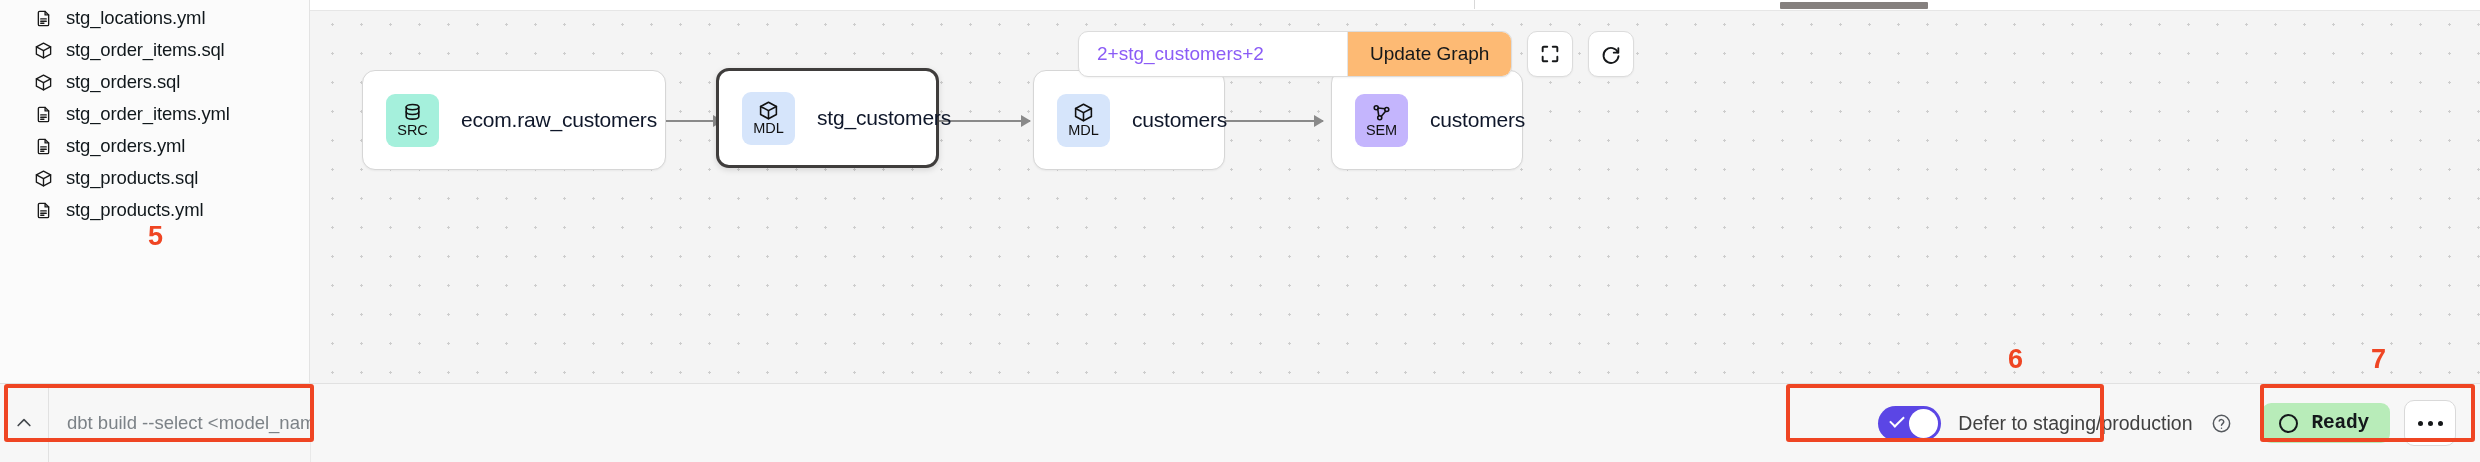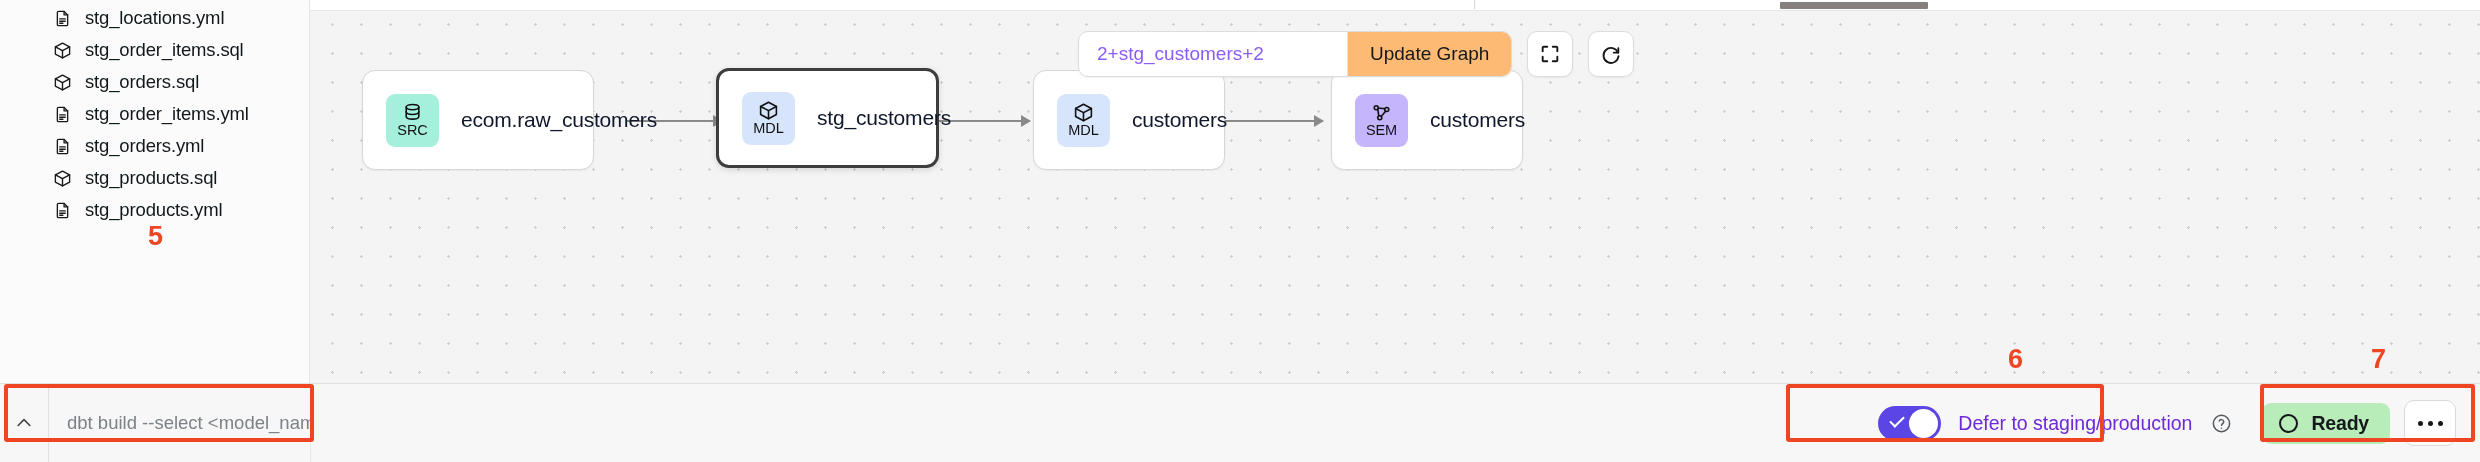--- a/index.html
+++ b/index.html
@@ -31,21 +31,21 @@
     height: 100%;
     background: #fbfbfb;
     border-right: 1px solid #e3e3e3;
     padding-top: 2px;
     flex: 0 0 310px;
   }
   .file-row {
     display: flex;
     align-items: center;
     height: 32px;
-    padding-left: 53px;
+    padding-left: 34px;
     gap: 13px;
     cursor: pointer;
   }
   .file-ico {
     width: 19px; height: 19px;
     flex: 0 0 19px;
     display: flex; align-items: center; justify-content: center;
     color: #1a1a1a;
   }
   .file-ico svg { width: 19px; height: 19px; display: block; }
@@ -270,37 +270,38 @@
   .toggle .check {
     position: absolute;
     left: 12px; top: 10px;
     width: 14px; height: 8px;
     border-left: 2.6px solid #fff;
     border-bottom: 2.6px solid #fff;
     transform: rotate(-45deg);
   }
   .defer-label {
     font-size: 19.5px;
-    color: #6d28d9;
+    color: #404040;
     white-space: nowrap;
   }
   .help-icon {
     width: 21px; height: 21px;
     display: flex; align-items: center; justify-content: center;
     color: #55595e;
     cursor: pointer;
     margin-left: 2px;
   }
   .help-icon svg { width: 21px; height: 21px; display: block; }
 
   .ready-group {
     display: flex;
     align-items: center;
     gap: 14px;
     padding: 8px 10px 8px 14px;
+    font-family: Liberation Mono, monospace;
   }
   .ready-badge {
     display: flex;
     align-items: center;
     gap: 13px;
     background: #b8ecb9;
     border-radius: 9px;
     padding: 9px 21px 9px 17px;
     cursor: pointer;
   }
@@ -477,21 +478,21 @@
               <path d="M19.6 10.4A8.2 8.2 0 1 0 20.2 14.4"></path>
             </svg>
           </span>
         </div>
       </div>
 
       <div class="edge" style="left:317px; top:120px; width:95px;"></div>
       <div class="edge" style="left:625px; top:120px; width:95px;"></div>
       <div class="edge" style="left:913px; top:120px; width:100px;"></div>
 
-      <div class="node" style="left:52px; top:70px; width:232px;text-align:center;">
+      <div class="node" style="left:52px; top:70px; width:304px;text-align:center;">
         <div class="node-badge" style="background:#a5f0dc;">
           <span>
             <svg viewBox="0 0 24 24" fill="none" stroke="currentColor" stroke-width="1.8" stroke-linecap="round" stroke-linejoin="round">
               <ellipse cx="12" cy="5.8" rx="7.2" ry="3"></ellipse>
               <path d="M4.8 5.8v5.4c0 1.66 3.22 3 7.2 3s7.2-1.34 7.2-3V5.8"></path>
               <path d="M4.8 11.2v5.4c0 1.66 3.22 3 7.2 3s7.2-1.34 7.2-3v-5.4"></path>
             </svg>
           </span>
           <span class="badge-text">SRC</span>
         </div>

